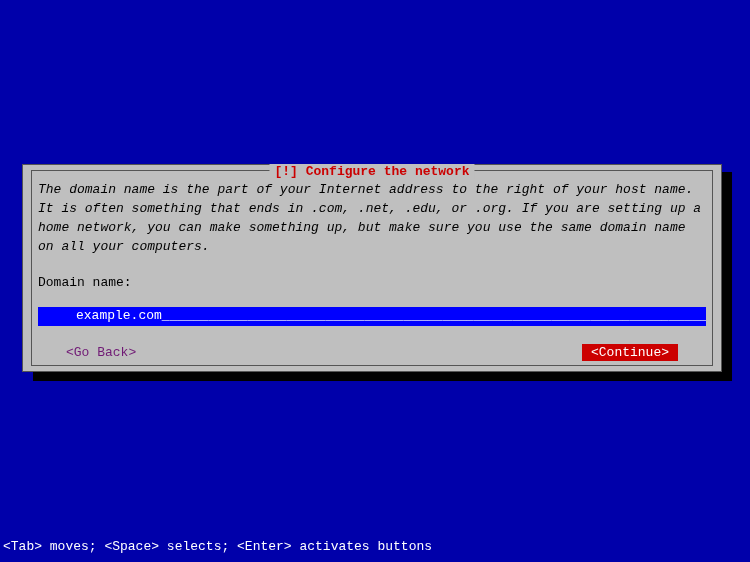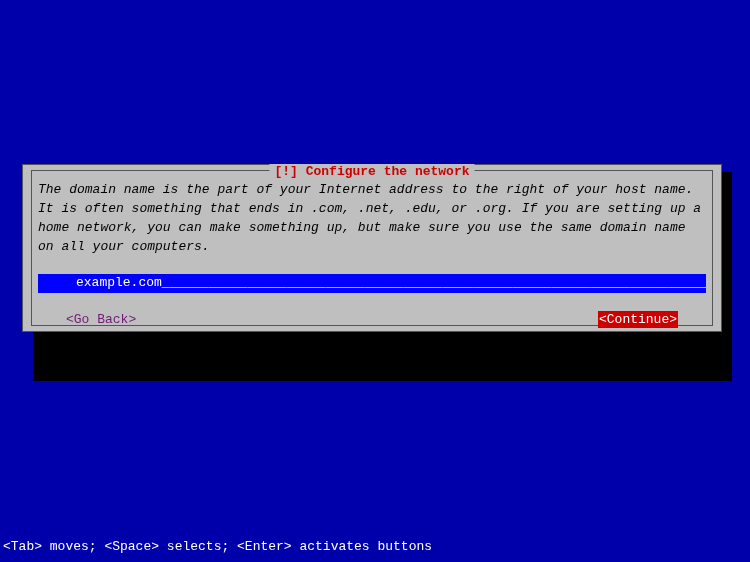--- a/index.html
+++ b/index.html
@@ -22,21 +22,21 @@
       left: 33px;
       width: 699px;
       height: 209px;
       background: #000000;
     }
     .dialog {
       position: absolute;
       top: 164px;
       left: 22px;
       width: 700px;
-      height: 168px;
+      height: 208px;
       background: #bfbfbf;
       border: 1px solid #555555;
     }
     .dialog-inner {
       position: absolute;
       top: 5px;
       left: 8px;
       right: 8px;
       bottom: 5px;
       border: 1px solid #555555;
@@ -92,21 +92,21 @@
       font-family: inherit;
       font-size: inherit;
       cursor: pointer;
     }
     .continue-button {
       background: #cc0000;
       color: #ffffff;
       border: none;
       font-family: inherit;
       font-size: inherit;
-      padding: 1px 1px;
+      padding: 1px 9px;
       cursor: pointer;
       margin-left: 12px;
     }
     .status-bar {
       position: absolute;
       bottom: 8px;
       left: 3px;
       color: #ffffff;
       text-align: right;
     }
@@ -114,20 +114,21 @@
 </head>
 <body>
 
 <div class="dialog-shadow"></div>
 
 <div class="dialog">
   <div class="dialog-inner">
     <div class="dialog-title">[!] Configure the network</div>
     <div class="dialog-content">
       <div class="description">The domain name is the part of your Internet address to the right of your host name.  It is often something that ends in .com, .net, .edu, or .org.  If you are setting up a home network, you can make something up, but make sure you use the same domain name on all your computers.</div>
+      <div class="field-label">Domain name:</div>
       <div class="input-row"><span class="input-value">example.com</span><span class="input-caret">________________________________________________________________________________</span></div>
       <div class="button-row">
         <button class="go-back-button">&lt;Go Back&gt;</button>
         <button class="continue-button">&lt;Continue&gt;</button>
       </div>
     </div>
   </div>
 </div>
 
 <div class="status-bar">&lt;Tab&gt; moves; &lt;Space&gt; selects; &lt;Enter&gt; activates buttons</div>

